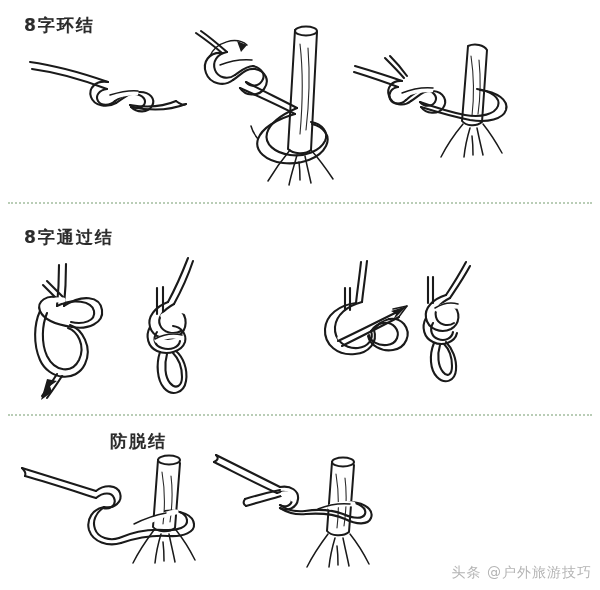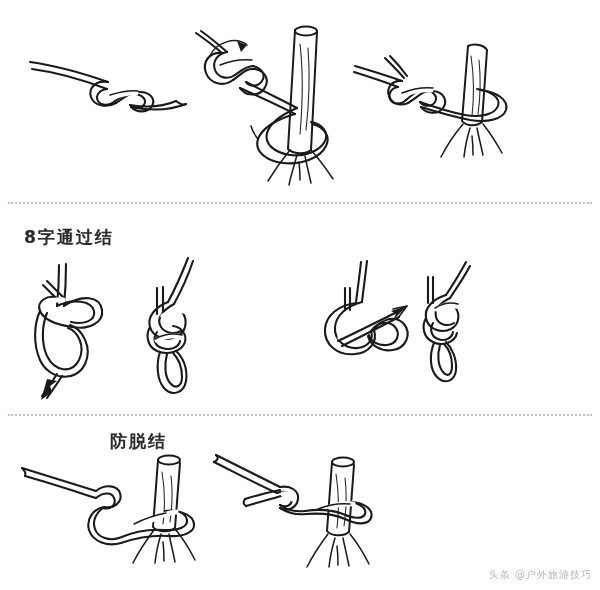--- a/index.html
+++ b/index.html
@@ -35,21 +35,21 @@
     left: 8px;
     right: 8px;
     height: 0;
     border-top: 2px dotted #b9cdb6;
   }
   .watermark {
     position: absolute;
     right: 8px;
     bottom: 8px;
     color: #b4b4b4;
-    font-size: 10px;
+    font-size: 14px;
     letter-spacing: 1px;
     white-space: nowrap;
     font-family: "DejaVu Sans", "Liberation Sans", sans-serif;
   }
   svg.art {
     position: absolute;
     left: 0;
     top: 0;
     width: 600px;
     height: 590px;
@@ -331,20 +331,21 @@
       <path class="rope" d="M280,505 C287,510 296,512 305,511"></path>
 
       <path class="rope" d="M306,514 C320,513 334,514 345,519 C357,525 368,525 371,518 C374,510 365,503 352,502"></path>
       <path class="rope" d="M305,511 C318,509 332,510 343,514 C354,519 363,519 365,514 C367,508 359,503 349,502"></path>
       <path class="mask-white" d="M330,507 C338,504 346,503 353,504"></path>
       <path class="rope-thin" d="M318,509 C328,505 339,503 350,504"></path>
     </g>
 
   </svg>
 
+  <div class="label" style="left:24px; top:14px;">8字环结</div>
 
   <div class="label" style="left:24px; top:226px;text-align:center;">8字通过结</div>
 
 
   <div class="label" style="left:78px; top:430px;padding-left:32px;">防脱结</div>
 
   <div class="divider" style="top:202px;"></div>
   <div class="divider" style="top:414px;"></div>
 
   <div class="watermark">头条 @户外旅游技巧</div>

